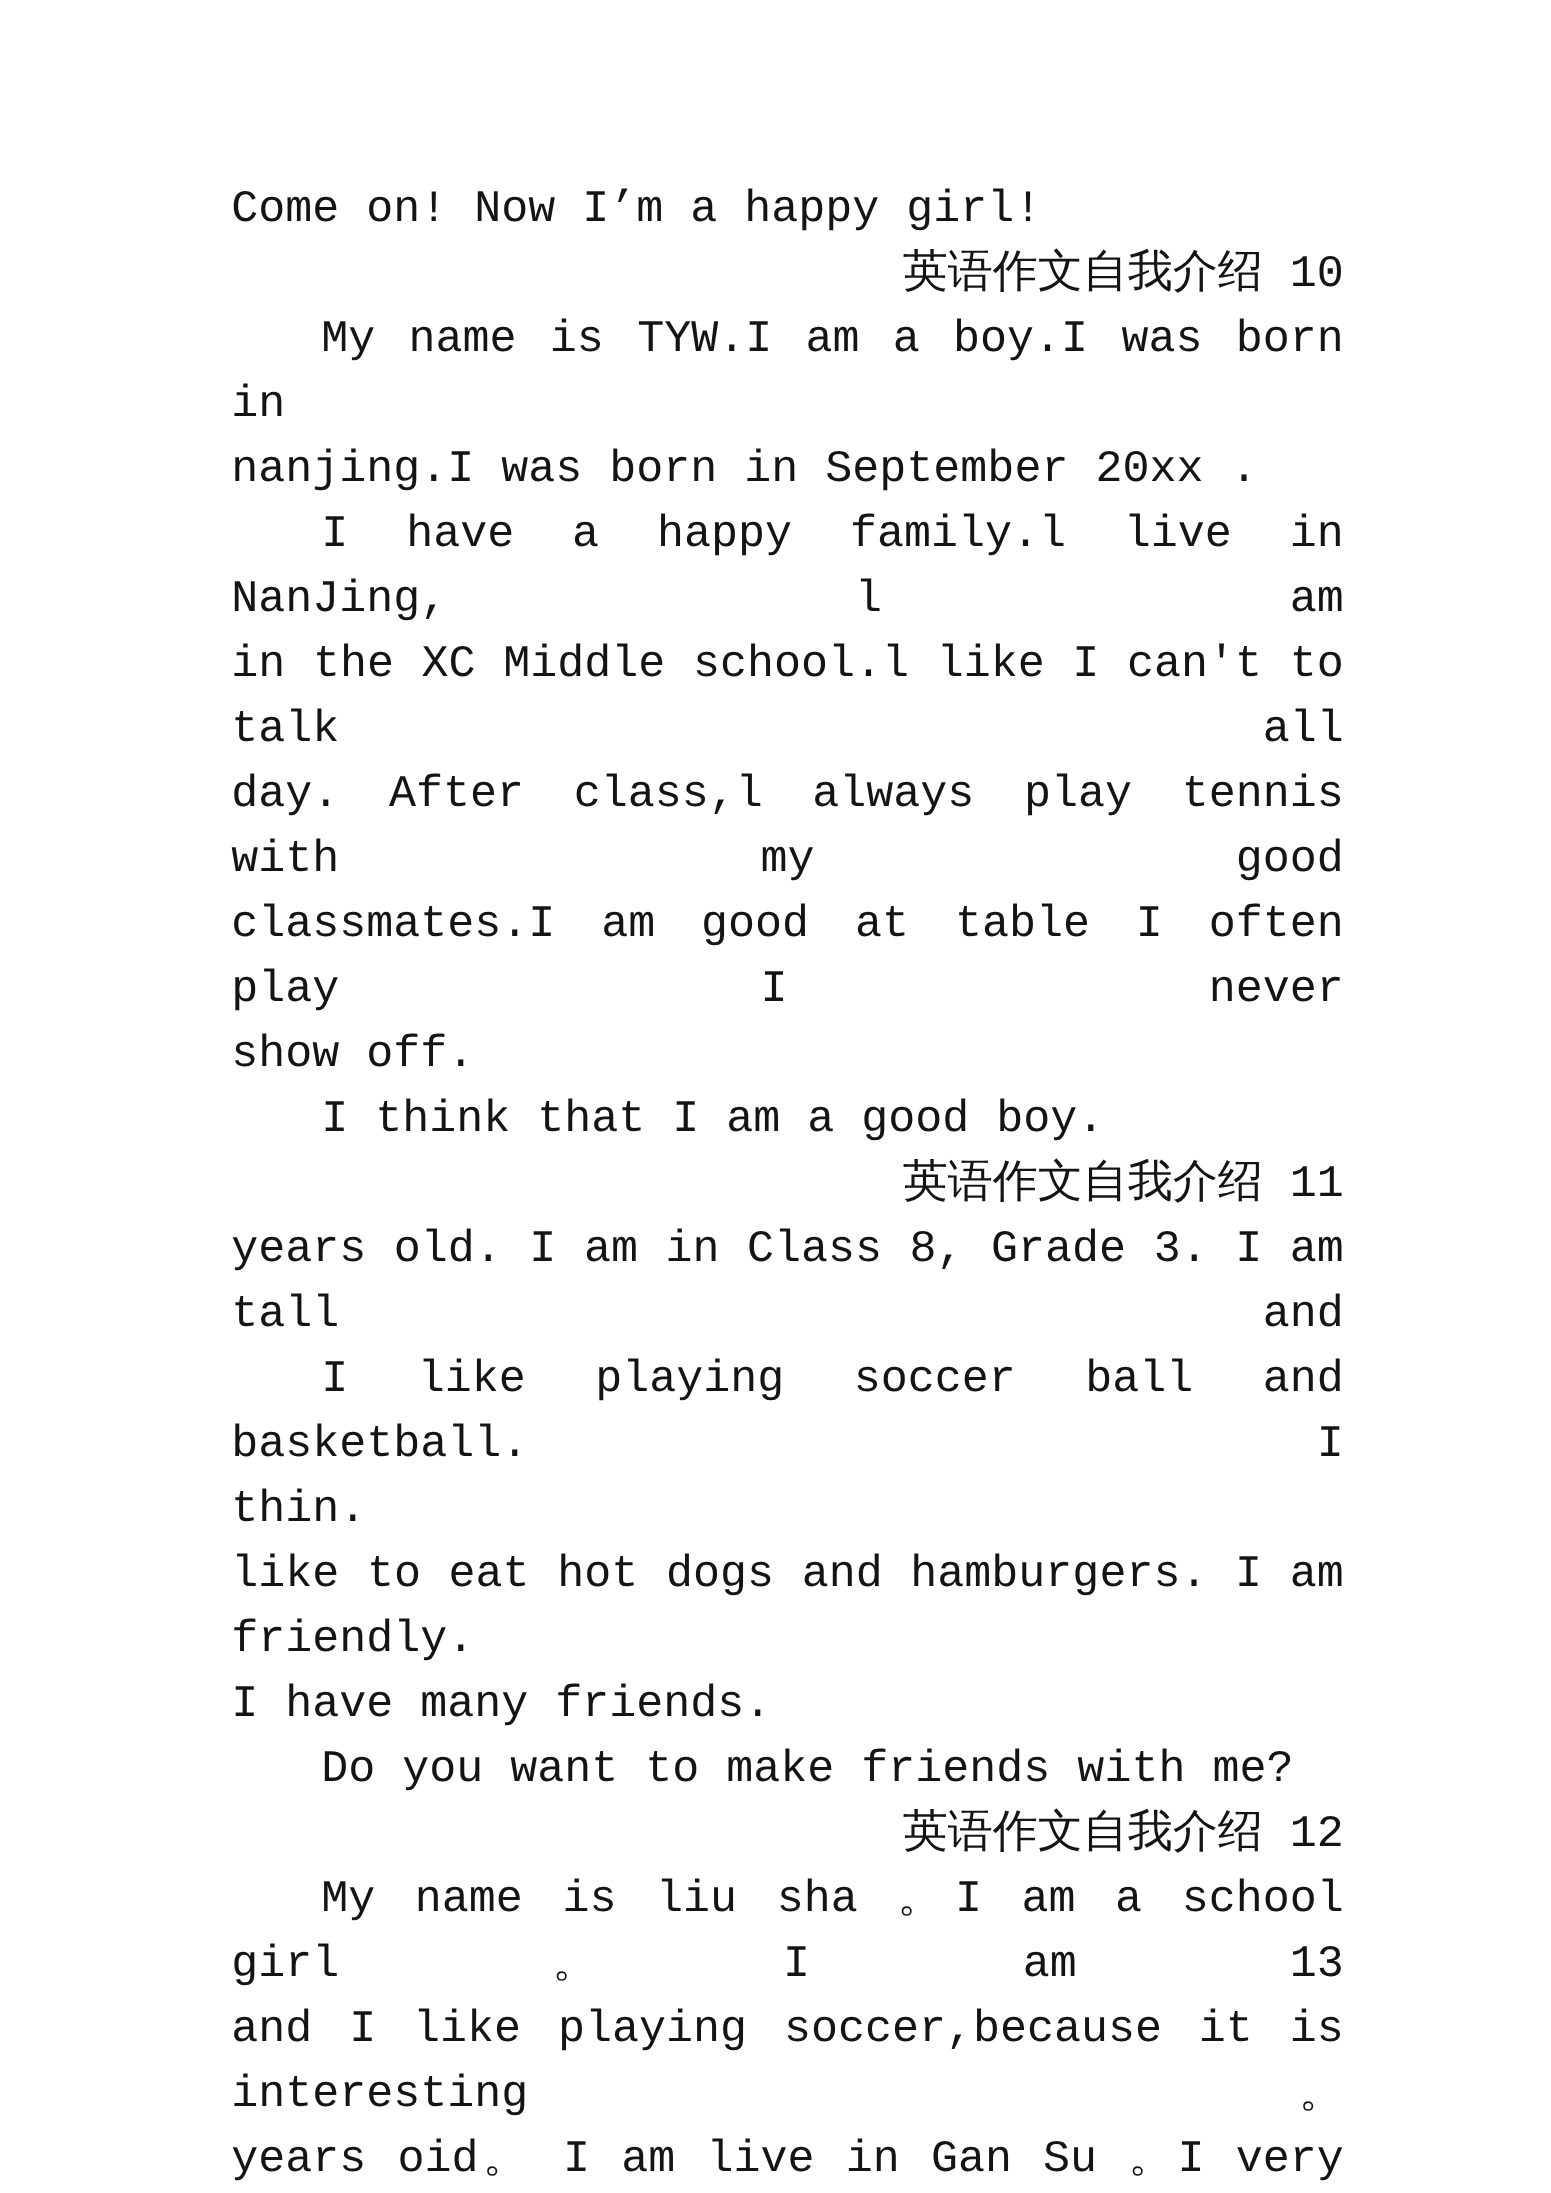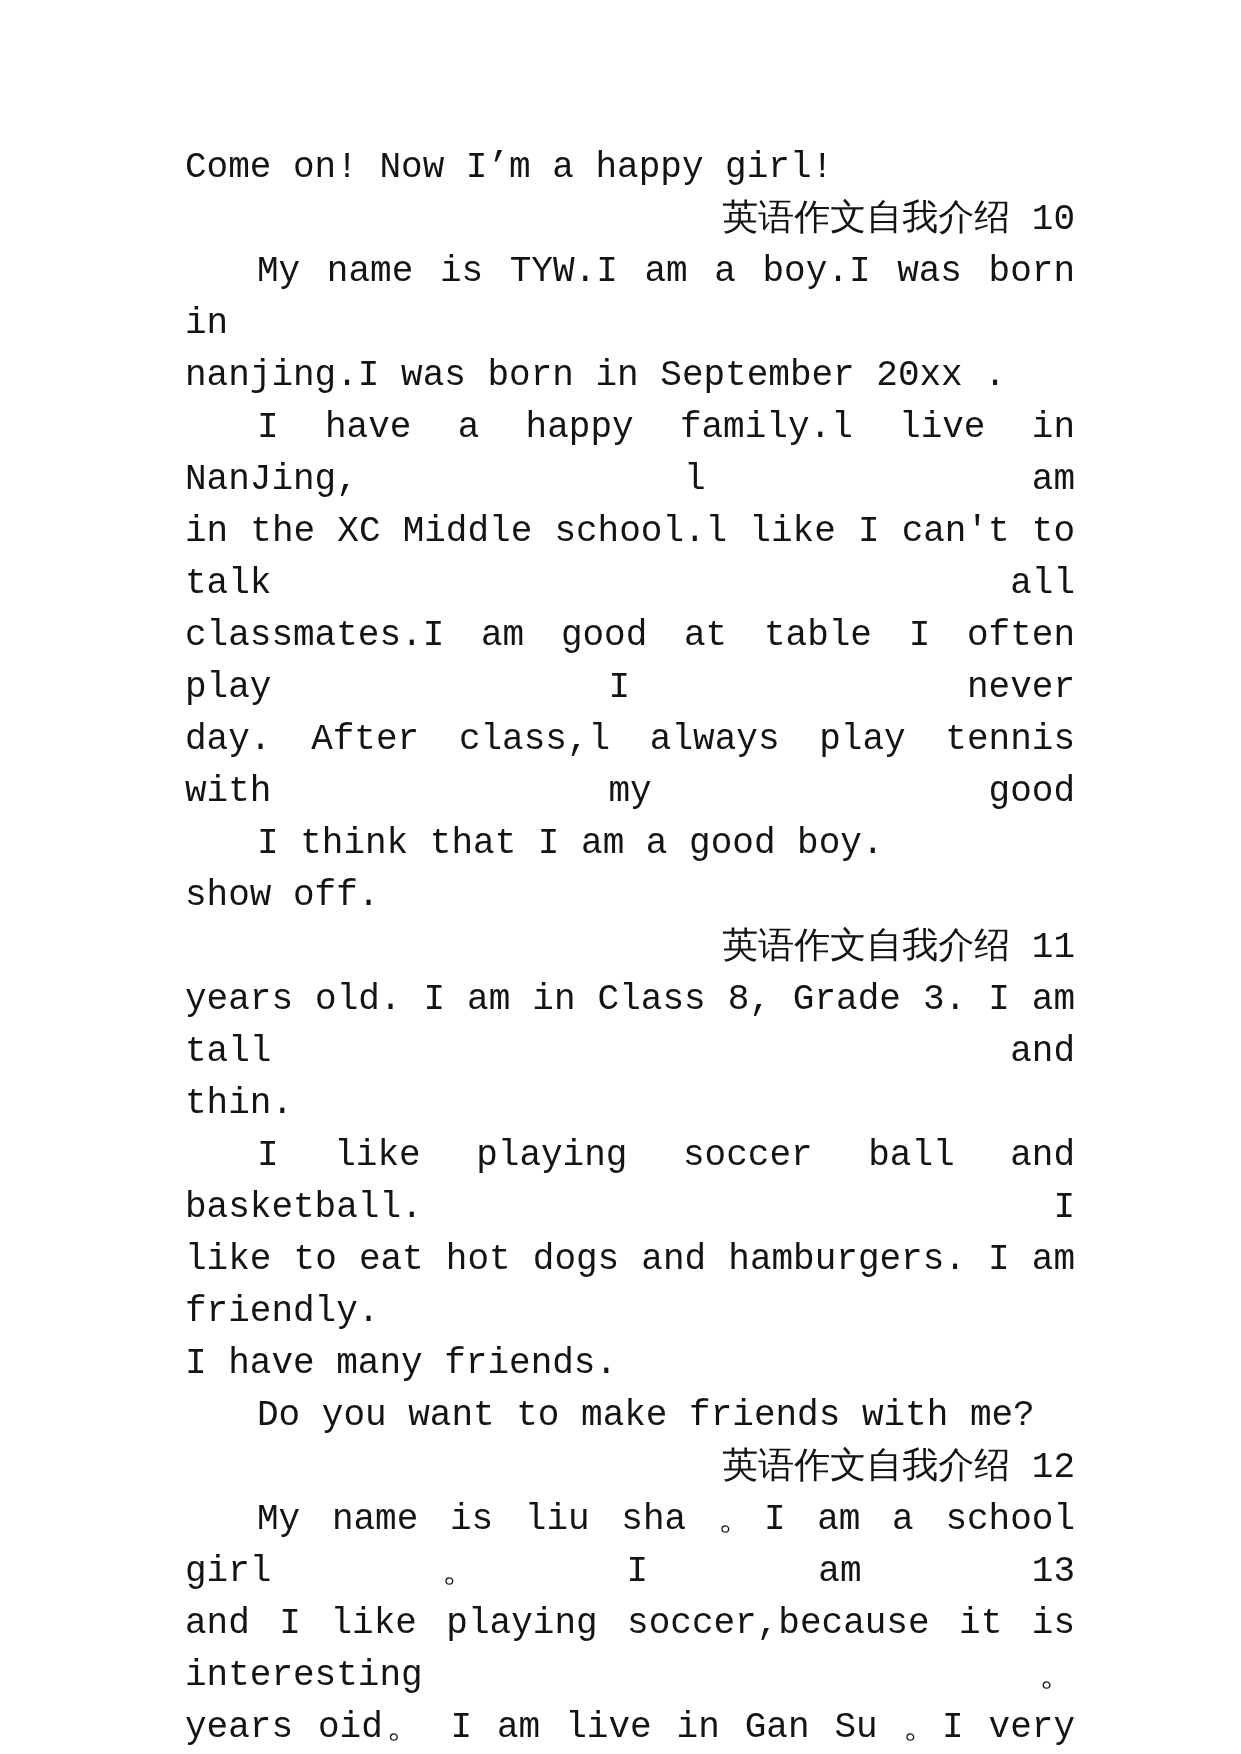--- a/index.html
+++ b/index.html
@@ -44,28 +44,28 @@
 <body>
 
 <div class="page" style="background: rgb(255, 255, 255);">
   <div class="text-column" style="color: rgb(20, 20, 20);">
       <div class="line">Come on! Now I’m a happy girl!</div>
       <div class="line heading">英语作文自我介绍 10</div>
       <div class="line justify indent">My name is TYW.I am a boy.I was born in</div>
       <div class="line">nanjing.I was born in September 20xx .</div>
       <div class="line justify indent">I have a happy family.l live in NanJing, l am</div>
       <div class="line justify">in the XC Middle school.l like I can't to talk all</div>
+      <div class="line justify">day. After class,l always play tennis with my good</div>
       <div class="line justify">classmates.I am good at table I often play I never</div>
-      <div class="line justify">day. After class,l always play tennis with my good</div>
+      <div class="line">show off.</div>
       <div class="line indent">I think that I am a good boy.</div>
-      <div class="line">show off.</div>
       <div class="line heading">英语作文自我介绍 11</div>
       <div class="line justify">years old. I am in Class 8, Grade 3. I am tall and</div>
+      <div class="line justify indent">I like playing soccer ball and basketball. I</div>
       <div class="line">thin.</div>
-      <div class="line justify indent">I like playing soccer ball and basketball. I</div>
       <div class="line justify">like to eat hot dogs and hamburgers. I am friendly.</div>
       <div class="line">I have many friends.</div>
       <div class="line indent">Do you want to make friends with me?</div>
       <div class="line heading">英语作文自我介绍 12</div>
       <div class="line justify indent">My name is liu sha 。I am a school girl 。I am 13</div>
       <div class="line justify">and I like playing soccer,because it is interesting。</div>
       <div class="line justify">years oid。 I am live in Gan Su 。I very like panada</div>
       <div class="line heading">英语作文自我介绍 13</div>
     </div>
 </div>

